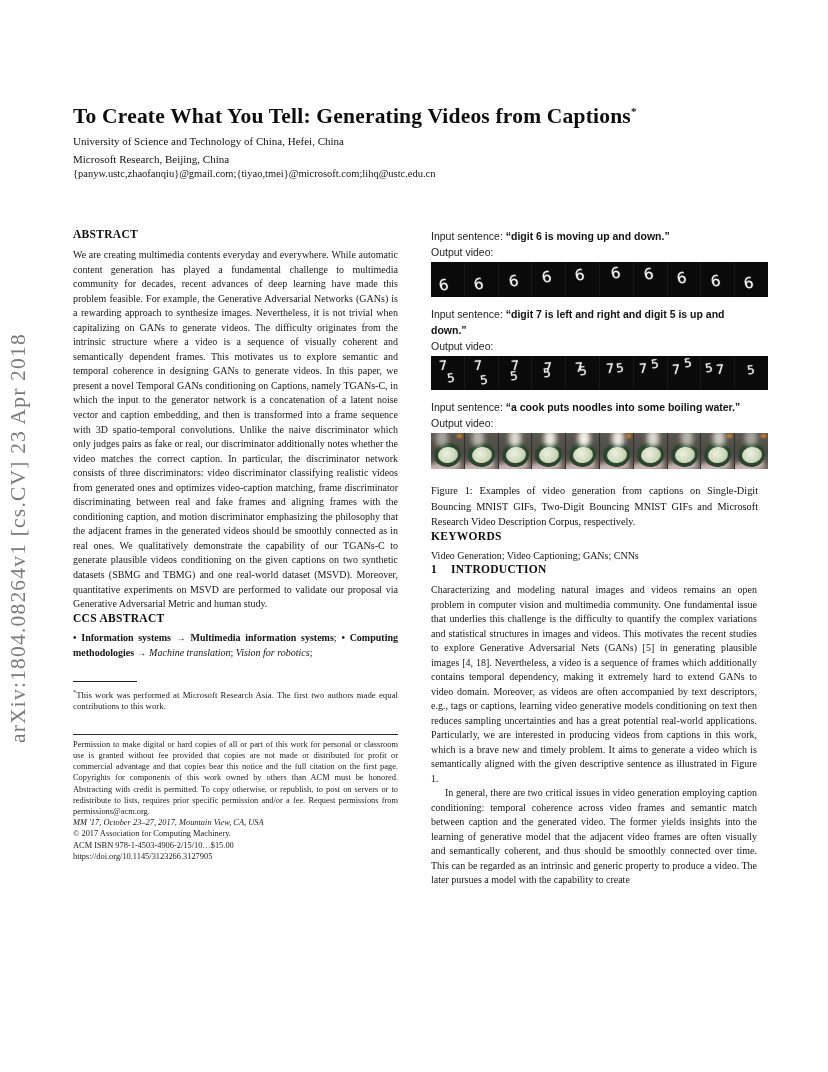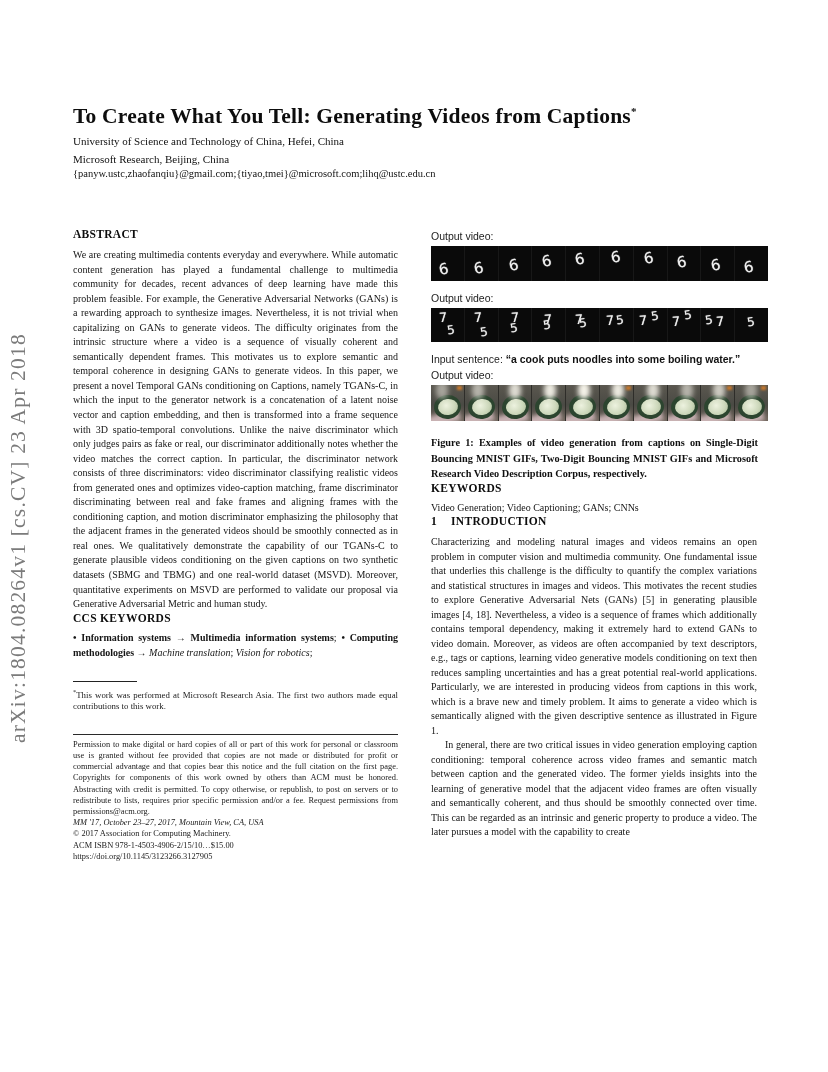--- a/index.html
+++ b/index.html
@@ -49,21 +49,21 @@
   .vf3:last-child{border-right:none;}
   .vf3-streak{position:absolute;left:-5px;bottom:-4px;width:34px;height:12px;background:#d9c0c3;
        transform:rotate(-17deg);filter:blur(2px);opacity:.85;}
   .vf3-pot{position:absolute;left:3px;top:10px;width:27px;height:24px;border-radius:50%;
        background:#2c452f;display:flex;align-items:center;justify-content:center;transform:rotate(-7deg);}
   .vf3-water{width:20px;height:16px;border-radius:50%;
        background:radial-gradient(circle at 42% 40%,#edf2df 0%,#ccd7ba 58%,#a6b694 100%);}
   .vf3-steam{position:absolute;top:-3px;width:12px;height:17px;background:#f4f2e8;
        filter:blur(2.5px);border-radius:40%;}
   .vf3-fleck{position:absolute;top:1px;right:2px;width:5px;height:4px;background:#c8792e;filter:blur(1px);}
-  .figcap{margin:14px 0 0 0;width:327px;font-size:10.3px;line-height:15.5px;font-weight:bold;
+  .figcap{margin:14px 0 0 0;width:327px;font-size:10.3px;line-height:15.5px;font-weight:normal;
        text-align:justify;color:#101010;}
   .kw-head{margin-top:21px;}
   .kw{margin-top:7px;font-size:10px;}
   .intro-head{margin-top:23px;font-size:12px;}
   .intro-head .num{margin-right:14px;}
   .para{margin:8px 0 0 0;font-size:10px;line-height:14.5px;text-align:justify;color:#151515;width:326px;}
   .para.indent{margin-top:0;text-indent:14px;}
 </style>
 </head>
 <body>
@@ -76,37 +76,38 @@
     <h1><span>To Create What You Tell: Generating Videos from Captions</span><sup>*</sup></h1>
     <div class="affil">University of Science and Technology of China, Hefei, China</div>
     <div class="affil">Microsoft Research, Beijing, China</div>
     <div class="emails">{panyw.ustc,zhaofanqiu}@gmail.com;{tiyao,tmei}@microsoft.com;lihq@ustc.edu.cn</div>
   </header>
 
   <section class="col col-left">
     <h2 class="sec">ABSTRACT</h2>
     <p class="body-text">We are creating multimedia contents everyday and everywhere. While automatic content generation has played a fundamental challenge to multimedia community for decades, recent advances of deep learning have made this problem feasible. For example, the Generative Adversarial Networks (GANs) is a rewarding approach to synthesize images. Nevertheless, it is not trivial when capitalizing on GANs to generate videos. The difficulty originates from the intrinsic structure where a video is a sequence of visually coherent and semantically dependent frames. This motivates us to explore semantic and temporal coherence in designing GANs to generate videos. In this paper, we present a novel Temporal GANs conditioning on Captions, namely TGANs-C, in which the input to the generator network is a concatenation of a latent noise vector and caption embedding, and then is transformed into a frame sequence with 3D spatio-temporal convolutions. Unlike the naive discriminator which only judges pairs as fake or real, our discriminator additionally notes whether the video matches the correct caption. In particular, the discriminator network consists of three discriminators: video discriminator classifying realistic videos from generated ones and optimizes video-caption matching, frame discriminator discriminating between real and fake frames and aligning frames with the conditioning caption, and motion discriminator emphasizing the philosophy that the adjacent frames in the generated videos should be smoothly connected as in real ones. We qualitatively demonstrate the capability of our TGANs-C to generate plausible videos conditioning on the given captions on two synthetic datasets (SBMG and TBMG) and one real-world dataset (MSVD). Moreover, quantitative experiments on MSVD are performed to validate our proposal via Generative Adversarial Metric and human study.</p>
 
-    <h2 class="sec ccs-head">CCS KEYWORDS</h2>
+    <h2 class="sec ccs-head">CCS ABSTRACT</h2>
     <p class="body-text ccs-line" id="ccs-line"><span style="font-weight: bold;">• </span><span style="font-weight: bold;">Information systems</span><span> → </span><span style="font-weight: bold;">Multimedia information systems</span><span>; </span><span style="font-weight: bold;">• </span><span style="font-weight: bold;">Computing methodologies</span><span> → </span><span style="font-style: italic;">Machine translation</span><span>; </span><span style="font-style: italic;">Vision for robotics</span><span>;</span></p>
 
     <div class="footnote-rule"></div>
     <p class="footnote"><sup>*</sup><span>This work was performed at Microsoft Research Asia. The first two authors made equal contributions to this work.</span></p>
 
     <div class="perm-rule"></div>
     <p class="perm">Permission to make digital or hard copies of all or part of this work for personal or classroom use is granted without fee provided that copies are not made or distributed for profit or commercial advantage and that copies bear this notice and the full citation on the first page. Copyrights for components of this work owned by others than ACM must be honored. Abstracting with credit is permitted. To copy otherwise, or republish, to post on servers or to redistribute to lists, requires prior specific permission and/or a fee. Request permissions from permissions@acm.org.</p>
     <p class="perm tight italic">MM '17, October 23–27, 2017, Mountain View, CA, USA</p>
     <p class="perm tight">© 2017 Association for Computing Machinery.</p>
     <p class="perm tight">ACM ISBN 978-1-4503-4906-2/15/10…$15.00</p>
     <p class="perm tight">https://doi.org/10.1145/3123266.3127905</p>
   </section>
 
   <section class="col col-right">
 
     <div>
+      <div class="lbl"><span>Input sentence: </span><b>“digit 6 is moving up and down.”</b></div>
       <div class="lbl">Output video:</div>
       <div class="vstrip mnist1" id="strip1">
           <div class="vframe">
             <span class="mdigit" style="left: 8px; top: 16px; font-size: 15px; transform: rotate(-12deg);">6</span>
           </div>
           <div class="vframe">
             <span class="mdigit" style="left: 9px; top: 15px; font-size: 15px; transform: rotate(-12deg);">6</span>
           </div>
           <div class="vframe">
             <span class="mdigit" style="left: 10px; top: 12px; font-size: 15px; transform: rotate(-12deg);">6</span>
@@ -129,20 +130,21 @@
           <div class="vframe">
             <span class="mdigit" style="left: 10px; top: 12px; font-size: 15px; transform: rotate(-12deg);">6</span>
           </div>
           <div class="vframe">
             <span class="mdigit" style="left: 9px; top: 14px; font-size: 15px; transform: rotate(-12deg);">6</span>
           </div>
         </div>
     </div>
 
     <div>
+      <div class="lbl"><span>Input sentence: </span><b>“digit 7 is left and right and digit 5 is up and down.”</b></div>
       <div class="lbl">Output video:</div>
       <div class="vstrip mnist2" id="strip2">
           <div class="vframe">
             <span class="mdigit" style="left: 8px; top: 3px; font-size: 13px; transform: rotate(-4deg);">7</span>
             <span class="mdigit" style="left: 16px; top: 16px; font-size: 12px; transform: rotate(-9deg);">5</span>
           </div>
           <div class="vframe">
             <span class="mdigit" style="left: 9px; top: 3px; font-size: 13px; transform: rotate(-4deg);">7</span>
             <span class="mdigit" style="left: 15px; top: 18px; font-size: 12px; transform: rotate(-9deg);">5</span>
           </div>

